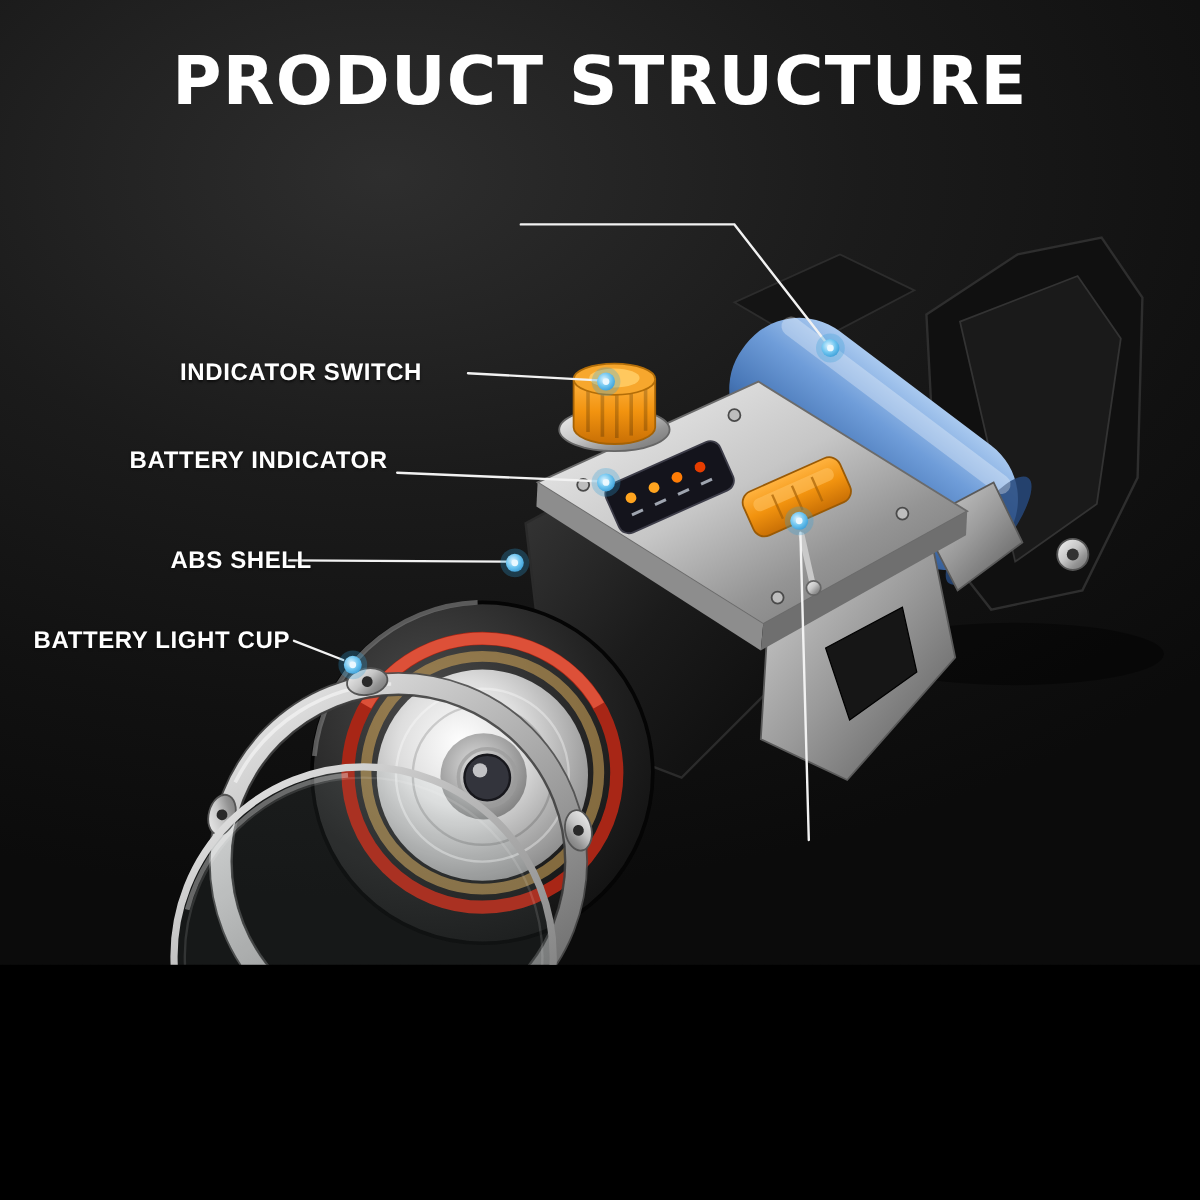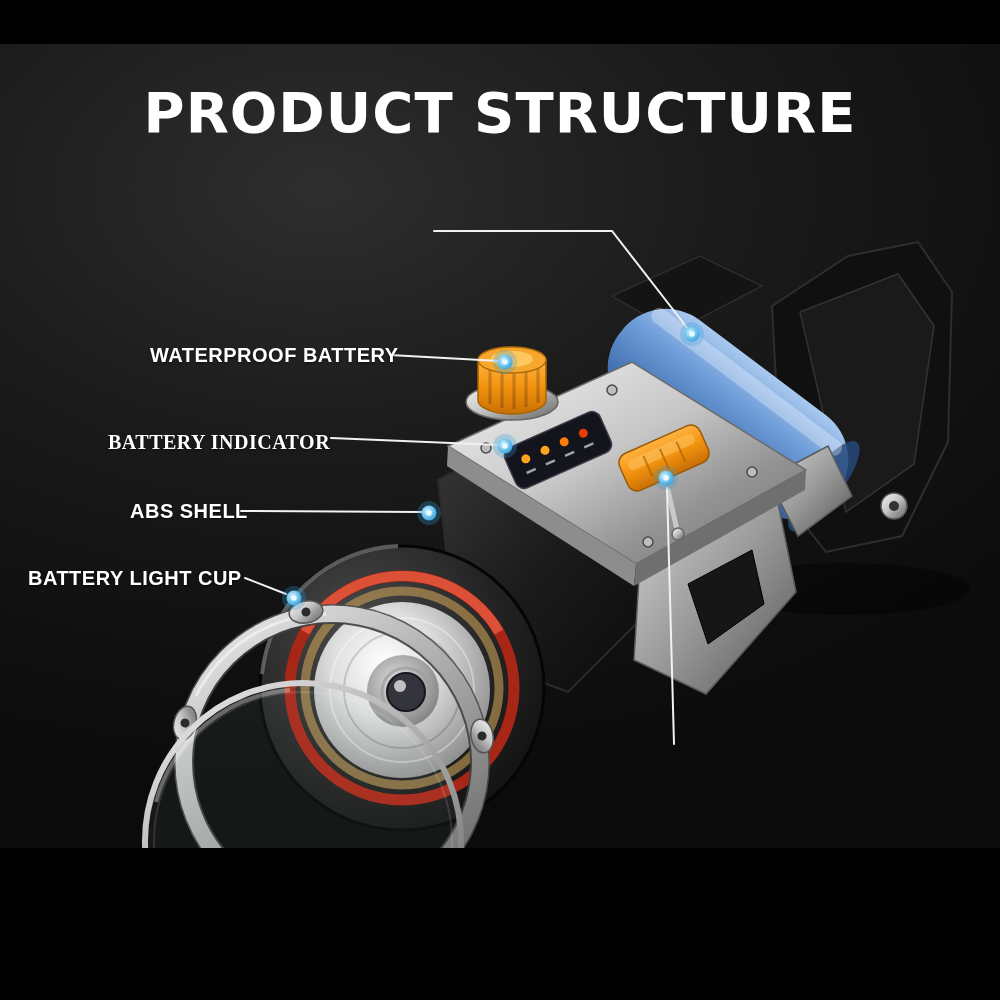--- a/index.html
+++ b/index.html
@@ -1,21 +1,20 @@
 <!DOCTYPE html>
 <html><head>
 <meta charset="utf-8">
 <style>
   * { margin:0; padding:0; box-sizing:border-box; }
   html,body { width:1000px; height:1000px; background:#000; }
   .stage {
     position:relative; width:1000px; height:804px; overflow:hidden;
     background: radial-gradient(95% 75% at 32% 18%, #2e2e2e 0%, #1b1b1b 42%, #111111 75%, #0b0b0b 100%);
     font-family:"Liberation Sans", sans-serif;
-    margin-top:44px;
   }
   .art, .leaders { position:absolute; left:0; top:0; }
   .title {
     position:absolute; top:36px; left:0; width:100%; text-align:center; color:#ffffff;
     font-family:"DejaVu Sans", sans-serif; font-weight:800; font-size:56px; letter-spacing:1px;
   }
   .label {
     position:absolute; color:#ffffff; font-weight:700; font-size:20px; line-height:26px;
     letter-spacing:0.5px; white-space:nowrap; text-shadow:0 1px 2px rgba(0,0,0,0.6);
     font-family:"Liberation Sans", sans-serif;
@@ -249,19 +248,19 @@
       <circle cx="437" cy="827" r="2.8" fill="#eaf8ff"></circle>
 
       <circle cx="290" cy="888" r="12" opacity="0.28" fill="#2e9fd6"></circle>
       <circle cx="290" cy="888" r="7.5" fill="url(#dotGrad2)"></circle>
       <circle cx="290" cy="888" r="2.8" fill="#eaf8ff"></circle>
     </g>
   </svg>
 
   <div class="title">PRODUCT STRUCTURE</div>
 
-  <div class="label" style="left:150px; top:298px;">WATERPROOF BATTERY</div>
-  <div class="label" style="left:108px; top:385px;font-family:Liberation Serif, serif;">BATTERY INDICATOR</div>
-  <div class="label" style="left:130px; top:454px;">ABS SHELL</div>
+  <div class="label" style="left:150px; top:298px;">INDICATOR SWITCH</div>
+  <div class="label" style="left:108px; top:371px;">BATTERY INDICATOR</div>
+  <div class="label" style="left:142px; top:454px;">ABS SHELL</div>
   <div class="label" style="left:28px;  top:521px;">BATTERY LIGHT CUP</div>
   <div class="label" style="left:470px; top:950px;">SHELL</div>
 
 </div>
 
 </body></html>

